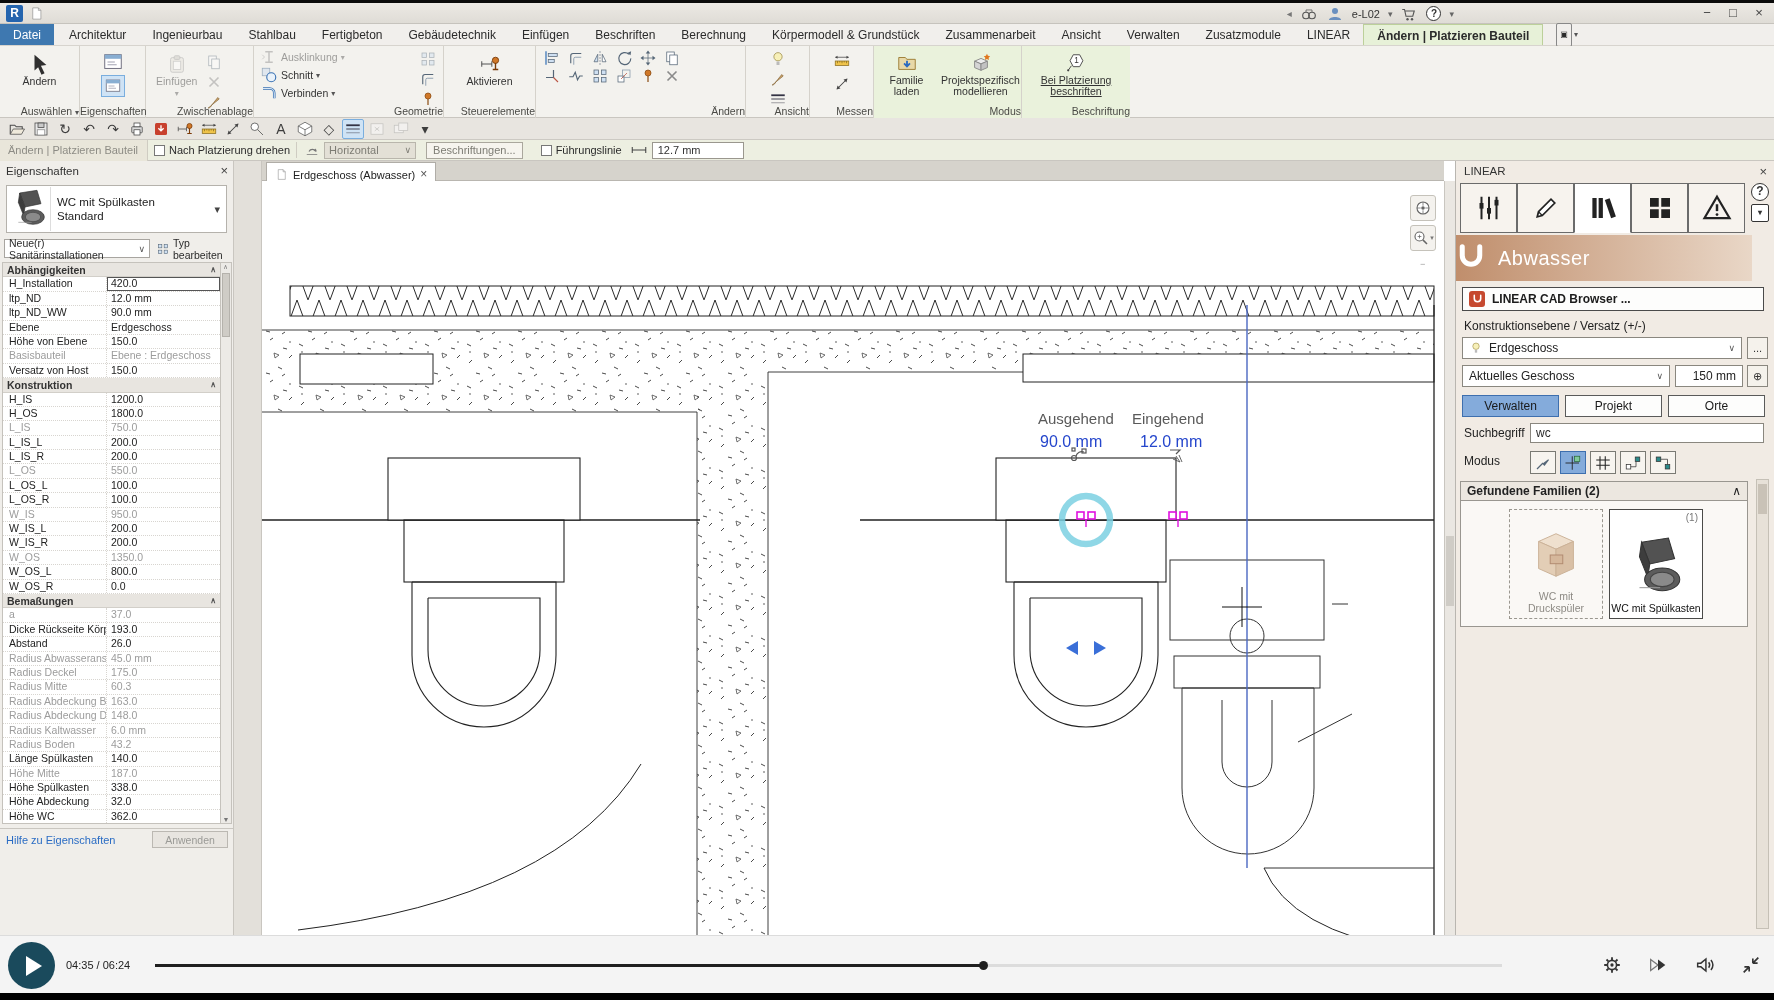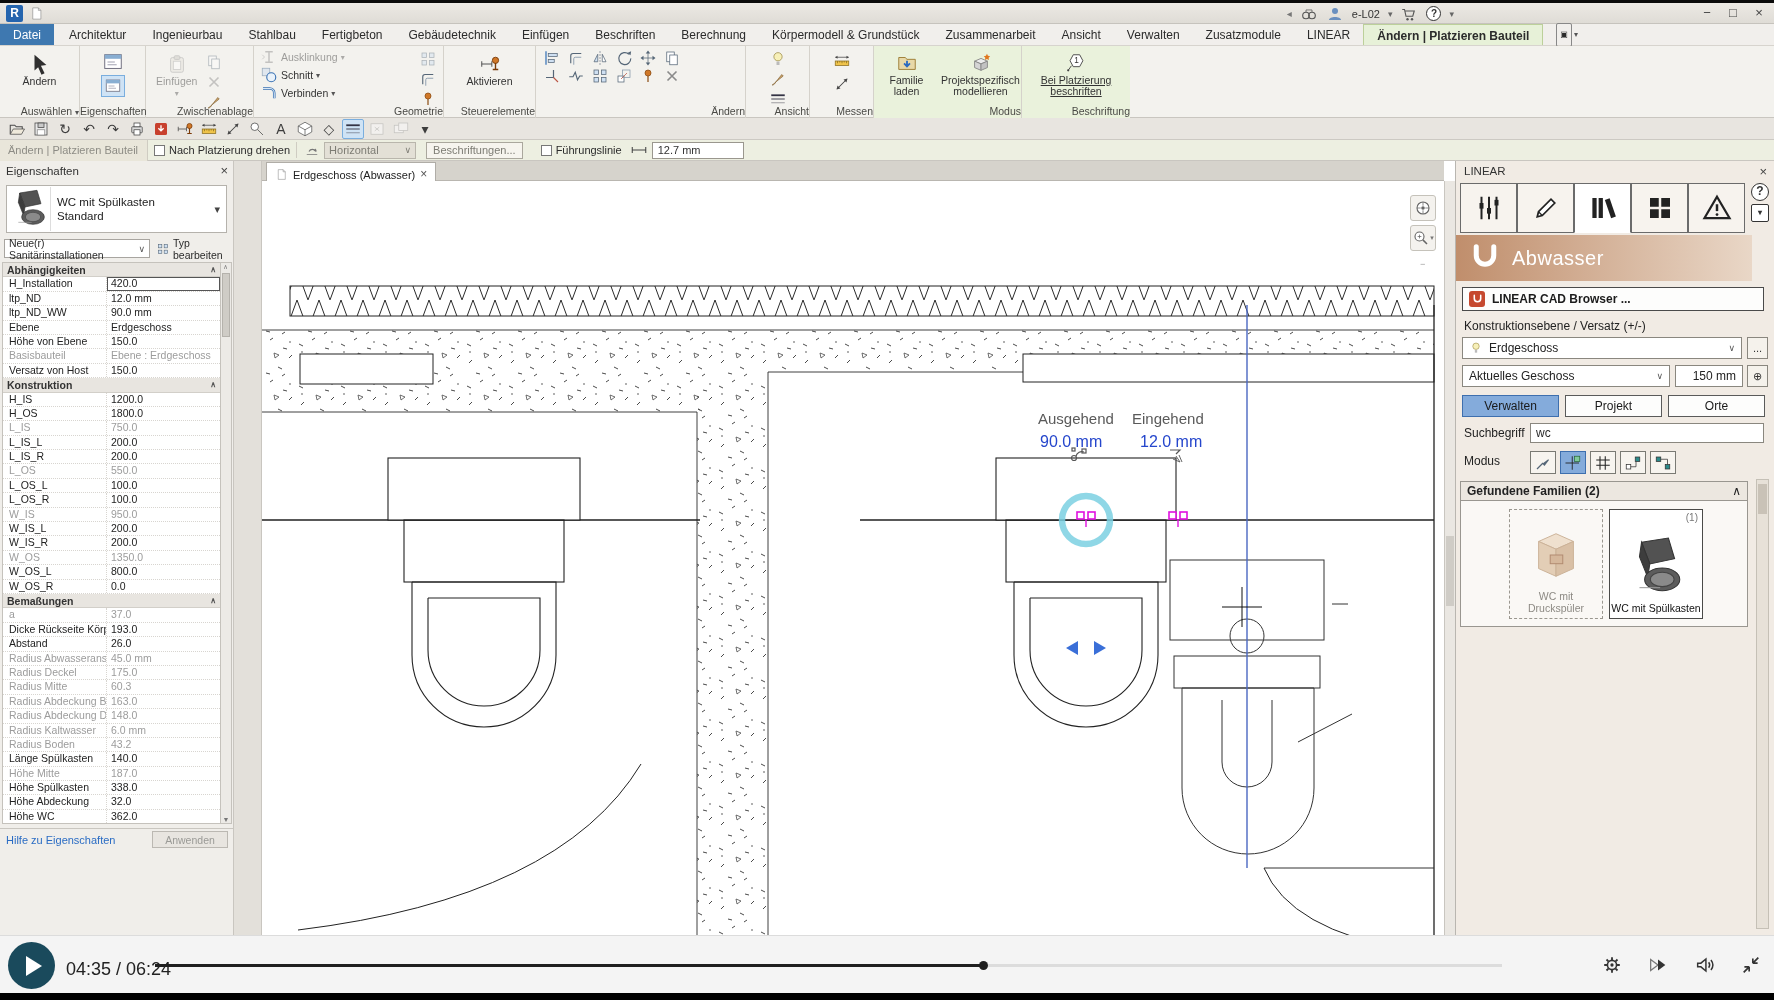--- a/index.html
+++ b/index.html
@@ -75,21 +75,21 @@
   #cscroll .thumb{position:absolute;left:1px;top:355px;width:8px;height:70px;background:#cfccc6;}
   .navbtn{position:absolute;width:26px;height:26px;background:#f4f2ee;border:1px solid #c5c2ba;border-radius:3px;display:flex;align-items:center;justify-content:center;}
   
   #linear{left:1455px;top:161px;width:319px;height:774px;background:#f1ebe4;border-left:1px solid #b9b6b0;}
   #lin-title{left:0;top:0;width:319px;height:20px;display:flex;align-items:center;justify-content:space-between;padding:0 8px;font-size:11.5px;color:#333;}
   .ltab{position:absolute;top:22px;width:57px;height:50px;background:#f7f3ee;border:1px solid #6b6b6b;display:flex;align-items:center;justify-content:center;}
   .ltab.active{background:#fff;border-bottom:1px solid #fff;z-index:2;}
   #lin-help{position:absolute;right:4px;top:22px;width:20px;display:flex;flex-direction:column;gap:3px;align-items:center;}
   .hbtn{width:18px;height:18px;border:1.5px solid #333;border-radius:50%;text-align:center;line-height:15px;font-size:12px;font-weight:bold;color:#333;background:#fff;}
   .hbtn.sq{border-radius:2px;font-size:8px;line-height:16px;}
-  #lin-module{left:0px;top:74px;width:296px;height:46px;background:linear-gradient(90deg,#c08e6c,#e9d7c7);display:flex;align-items:center;gap:12px;padding-left:14px;}
+  #lin-module{left:0px;top:74px;width:296px;height:46px;background:linear-gradient(90deg,#c08e6c,#e9d7c7);display:flex;align-items:center;gap:12px;}
   #lin-module .mtitle{color:#fff;font-size:20px;letter-spacing:.5px;}
   #cadbrowser{left:6px;top:126px;width:302px;height:24px;background:#fdfdfc;border:1px solid #4a4a4a;display:flex;align-items:center;gap:7px;padding:0 6px;font-size:12px;font-weight:bold;color:#1c1c1c;}
   #cadbrand{width:16px;height:16px;background:#c6492f;border-radius:3px;display:flex;align-items:center;justify-content:center;}
   #lvl-label{left:8px;top:158px;font-size:12px;color:#222;}
   .lsel{position:absolute;height:22px;background:#fff;border:1px solid #8a877f;display:flex;align-items:center;justify-content:space-between;padding:0 6px;font-size:12px;color:#222;}
   .lbtn-sm{position:absolute;width:21px;height:22px;background:#f5f2ec;border:1px solid #8a877f;text-align:center;line-height:20px;font-size:11px;color:#333;}
   .scopebtn{position:absolute;top:234px;width:97px;height:22px;border:1px solid #5a5a5a;background:#fdfdfc;text-align:center;line-height:20px;font-size:12px;color:#1a1a1a;}
   .scopebtn.on{background:#84abdb;border-color:#3e6fae;}
   #search-label,#mode-label{position:absolute;left:8px;font-size:12px;color:#222;}
   #search-input{left:74px;top:262px;width:234px;height:20px;background:#fff;border:1px solid #8a877f;display:flex;align-items:center;padding:0 5px;font-size:12px;}
@@ -100,21 +100,21 @@
   .famcard{position:absolute;top:8px;width:94px;height:110px;display:flex;flex-direction:column;align-items:center;justify-content:flex-end;padding-bottom:4px;font-size:10.5px;text-align:center;line-height:12px;}
   .famcard.ghost{left:48px;border:1px dashed #9a978f;color:#8d8a84;}
   .famcard.sel{left:148px;border:1.5px solid #4a4a48;background:#fff;color:#111;}
   .famcount{position:absolute;top:2px;right:4px;color:#777;font-size:10px;}
   #lin-scroll{left:300px;top:318px;width:13px;height:450px;background:#e7e1d8;border:1px solid #c5c0b6;}
   #lin-scroll .thumb{position:absolute;left:1px;top:4px;width:9px;height:30px;background:#c9c2b7;}
   
   #player{left:0;top:935px;width:1774px;height:58px;background:#f4f4f4;border-top:1px solid #dcdcdc;}
   #playbtn{left:8px;top:6px;width:47px;height:47px;border-radius:50%;background:#1a4a5c;display:flex;align-items:center;justify-content:center;}
   #playbtn .tri{width:0;height:0;border-left:16px solid #fff;border-top:10px solid transparent;border-bottom:10px solid transparent;margin-left:5px;}
-  #ptime{left:66px;top:23px;font-size:18px;color:#222;}
+  #ptime{left:66px;top:23px;font-size:11px;color:#222;}
   #ptrack{left:155px;top:964px;width:1347px;height:3px;background:#dcdcdc;position:absolute;}
   #pfill{position:absolute;left:0;top:0;height:3px;background:#1f1f1f;}
   #pdot{position:absolute;top:-3px;width:9px;height:9px;border-radius:50%;background:#1f1f1f;}
   .pctl{position:absolute;top:948px;width:34px;height:34px;display:flex;align-items:center;justify-content:center;}
   #botbar{left:0;top:993px;width:1774px;height:7px;background:#000;}
   #topbar-black{left:0;top:0;width:1774px;height:3px;background:#0a0a0a;}
   text{font-family:"Liberation Sans",sans-serif;}
 </style>
 </head>
 <body>

